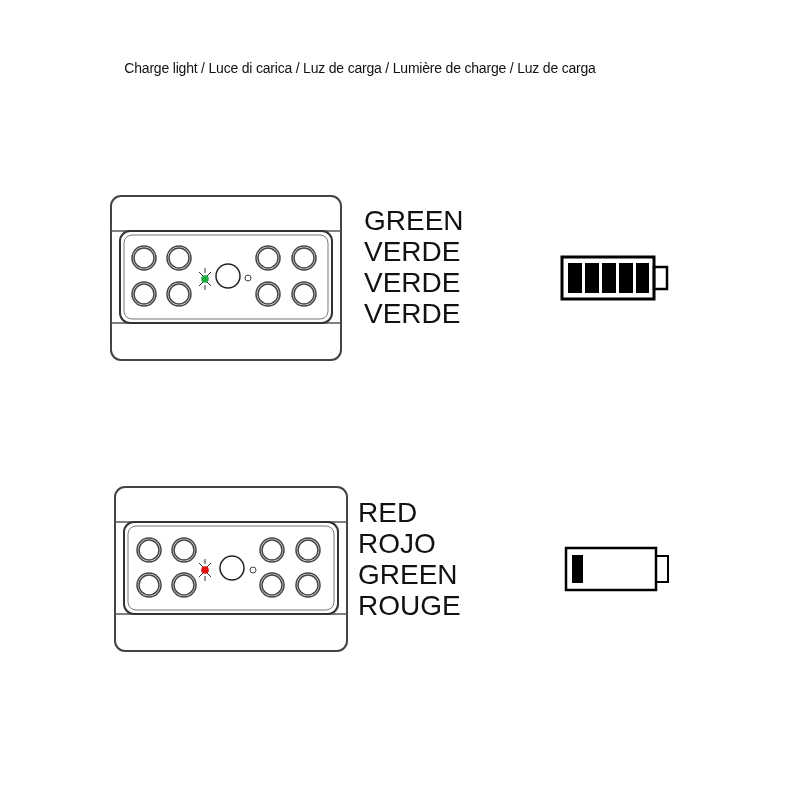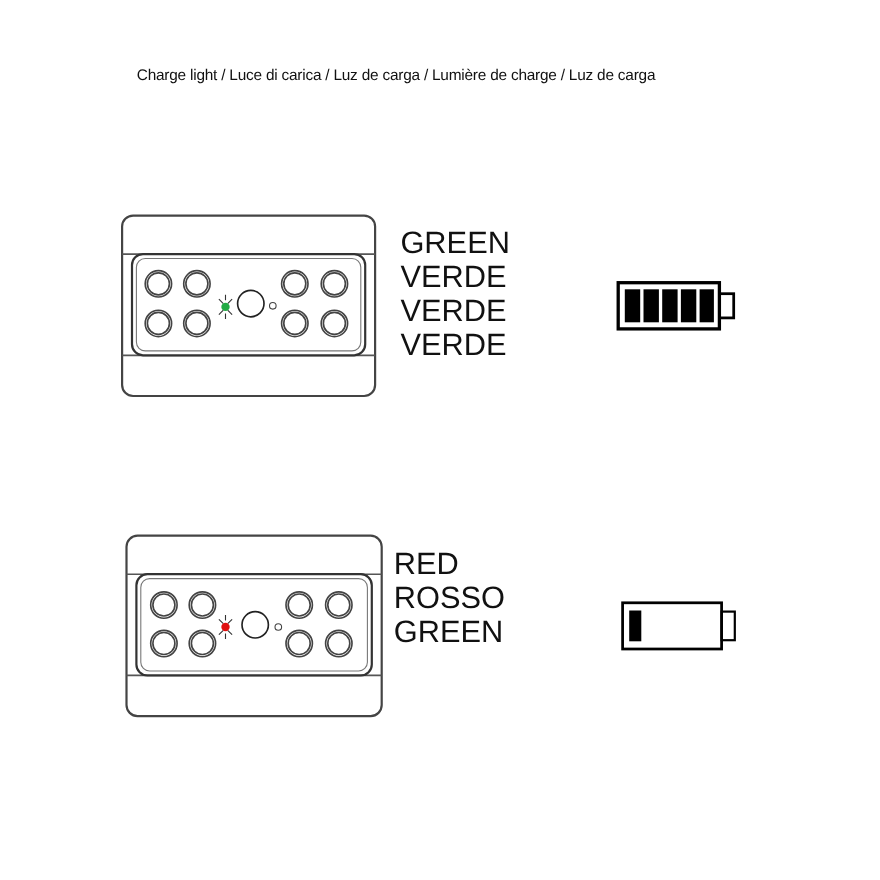--- a/index.html
+++ b/index.html
@@ -101,21 +101,22 @@
     <line x1="87" y1="93" x2="91" y2="89"></line>
       <line x1="99" y1="93" x2="95" y2="89"></line>
     <line x1="93" y1="75" x2="93" y2="80"></line>
       <line x1="93" y1="92" x2="93" y2="97"></line>
     <circle cx="93" cy="86" r="3.8" fill="#e01010" stroke="none"></circle>
   </g>
 </svg>
 
 <div class="labels" style="left:358px;top:497px">
   <div>RED</div>
-  <div>ROSSO</div>
+  <div>ROJO</div>
   <div>GREEN</div>
+  <div>ROUGE</div>
 </div>
 
 <svg class="battery" style="left:564px;top:546px" width="108" height="48" viewBox="0 0 108 48">
   <rect x="2" y="2" width="90" height="42" fill="none" stroke="#000" stroke-width="2.5"></rect>
   <rect x="92" y="10" width="12" height="26" fill="none" stroke="#000" stroke-width="2"></rect>
   <rect x="8" y="9" width="11" height="28" fill="#000"></rect>
 </svg>
 
 </body></html>

